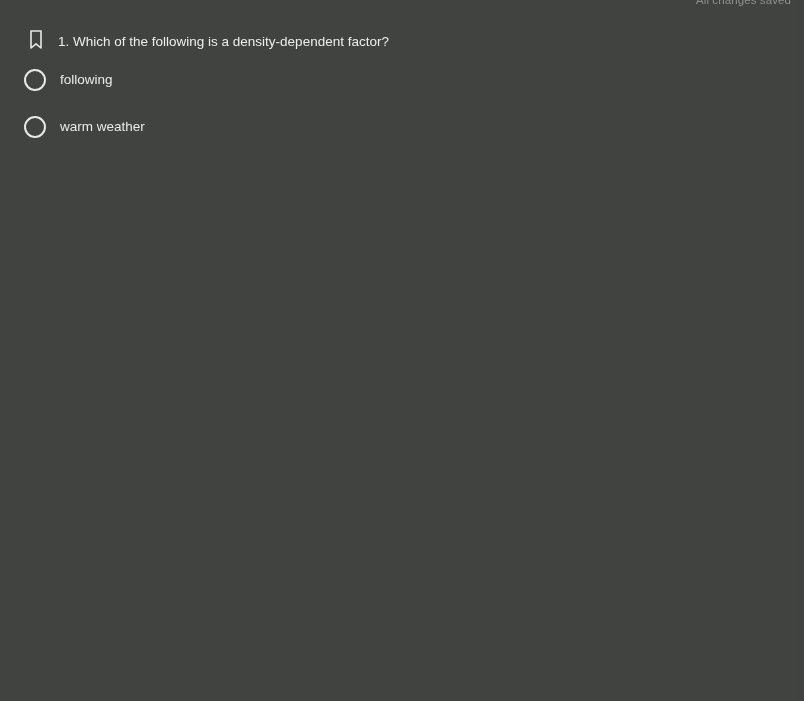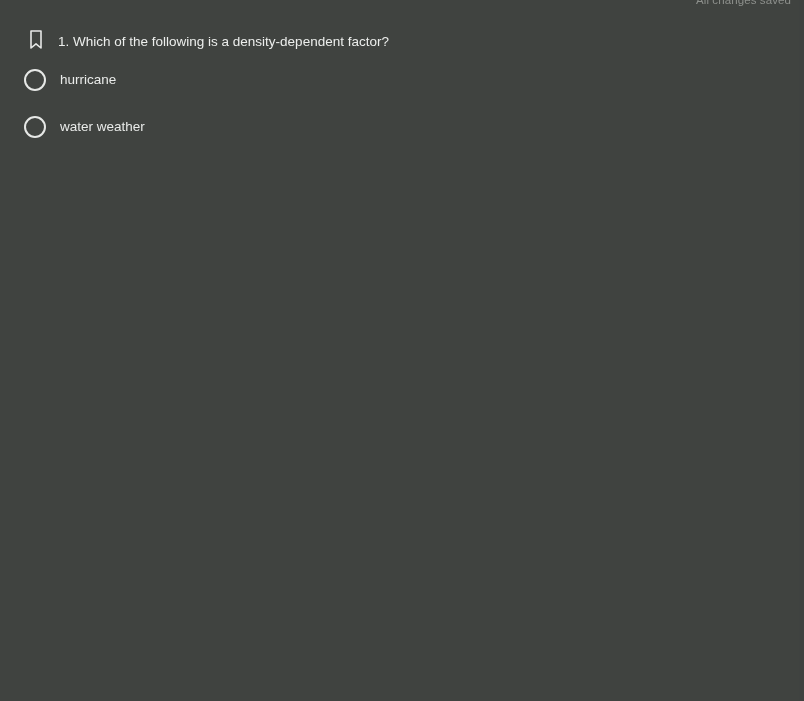--- a/index.html
+++ b/index.html
@@ -108,23 +108,23 @@
       </svg>
     </span>
     <span class="question-text">1. Which of the following is a density-dependent factor?</span>
   </div>
 
   <div class="options">
 
 
     <div class="option-row">
       <span class="radio"></span>
-      <span class="option-label">hurricane</span>
+      <span class="option-label">following</span>
     </div>
 
     <div class="option-row">
       <span class="radio"></span>
-      <span class="option-label">water weather</span>
+      <span class="option-label">warm weather</span>
     </div>
 
 
   </div>
 </div>
 
 </body></html>

